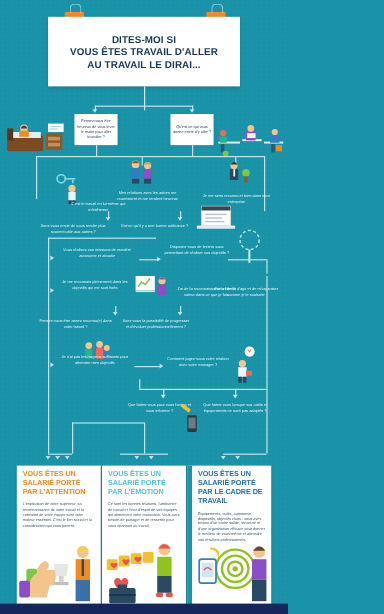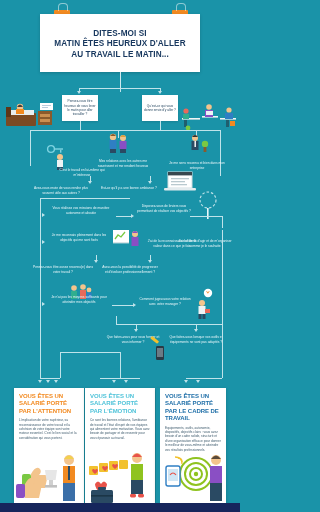--- a/index.html
+++ b/index.html
@@ -107,22 +107,22 @@
 <body>
 
 <div class="stage">
   <div class="dots"></div>
 
   <div class="banner-wrap">
     <div class="clip l"></div>
     <div class="clip r"></div>
     <div class="banner">
       <div class="l1">DITES-MOI SI</div>
-      <div class="l2">MATIN ÊTES HEUREUX D'ALLER</div>
-      <div class="l3">AU TRAVAIL LE MATIN...</div>
+      <div class="l2">VOUS ÊTES TRAVAIL D'ALLER</div>
+      <div class="l3">AU TRAVAIL LE DIRAI...</div>
     </div>
     <div class="stem"></div>
   </div>
 
   <div class="ill" style="left:4px; top:97px;">
     <svg width="54" height="34" viewBox="0 0 54 34">
       <rect x="2" y="16" width="30" height="13" rx="1" fill="#7b4a24"></rect>
       <rect x="4" y="13" width="26" height="5" fill="#e8eef0"></rect>
       <rect x="2" y="10" width="5" height="10" fill="#5d3618"></rect>
       <circle cx="16" cy="10" r="3.2" fill="#f3c48c"></circle>

